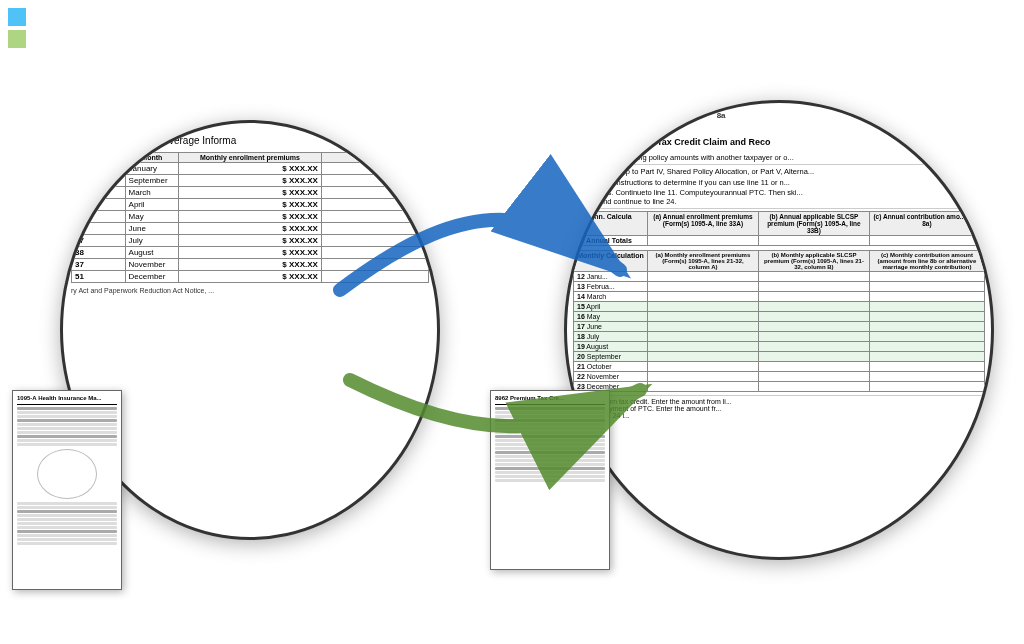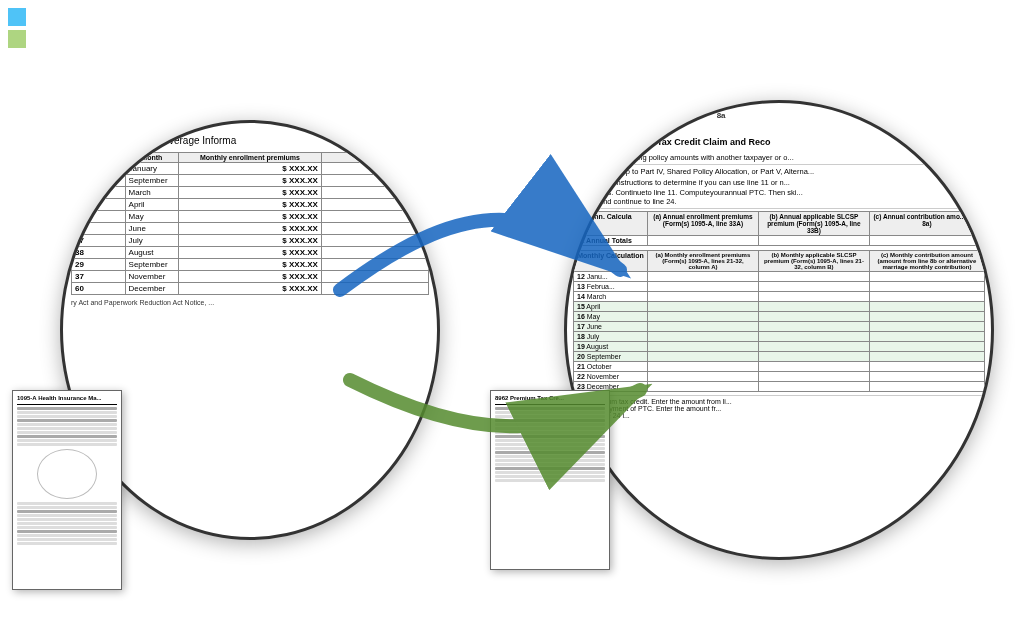--- a/index.html
+++ b/index.html
@@ -226,33 +226,27 @@
     <td class="green-cell" style="text-align:right; font-weight:bold; font-size:8px;">$ XXX.XX</td>
     <td class="green-cell"></td>
   </tr>
             <tr>
     <td style="font-weight:bold; font-size:8px;">38</td>
     <td style="font-size:8px;">August</td>
     <td class="green-cell" style="text-align:right; font-weight:bold; font-size:8px;">$ XXX.XX</td>
     <td class="green-cell"></td>
   </tr>
             <tr>
-    <td style="font-weight:bold; font-size:8px;">29</td>
-    <td style="font-size:8px;">September</td>
-    <td class="green-cell" style="text-align:right; font-weight:bold; font-size:8px;">$ XXX.XX</td>
-    <td class="green-cell"></td>
-  </tr>
-            <tr>
     <td style="font-weight:bold; font-size:8px;">37</td>
     <td style="font-size:8px;">November</td>
     <td class="green-cell" style="text-align:right; font-weight:bold; font-size:8px;">$ XXX.XX</td>
     <td class="green-cell"></td>
   </tr>
             <tr>
-    <td style="font-weight:bold; font-size:8px;">60</td>
+    <td style="font-weight:bold; font-size:8px;">51</td>
     <td style="font-size:8px;">December</td>
     <td class="green-cell" style="text-align:right; font-weight:bold; font-size:8px;">$ XXX.XX</td>
     <td class="green-cell"></td>
   </tr>
           </tbody>
       </table>
 
       <div style="font-size:7px; margin-top:4px; color:#333;">ry Act and Paperwork Reduction Act Notice, ...</div>
     </div>
   </div>

